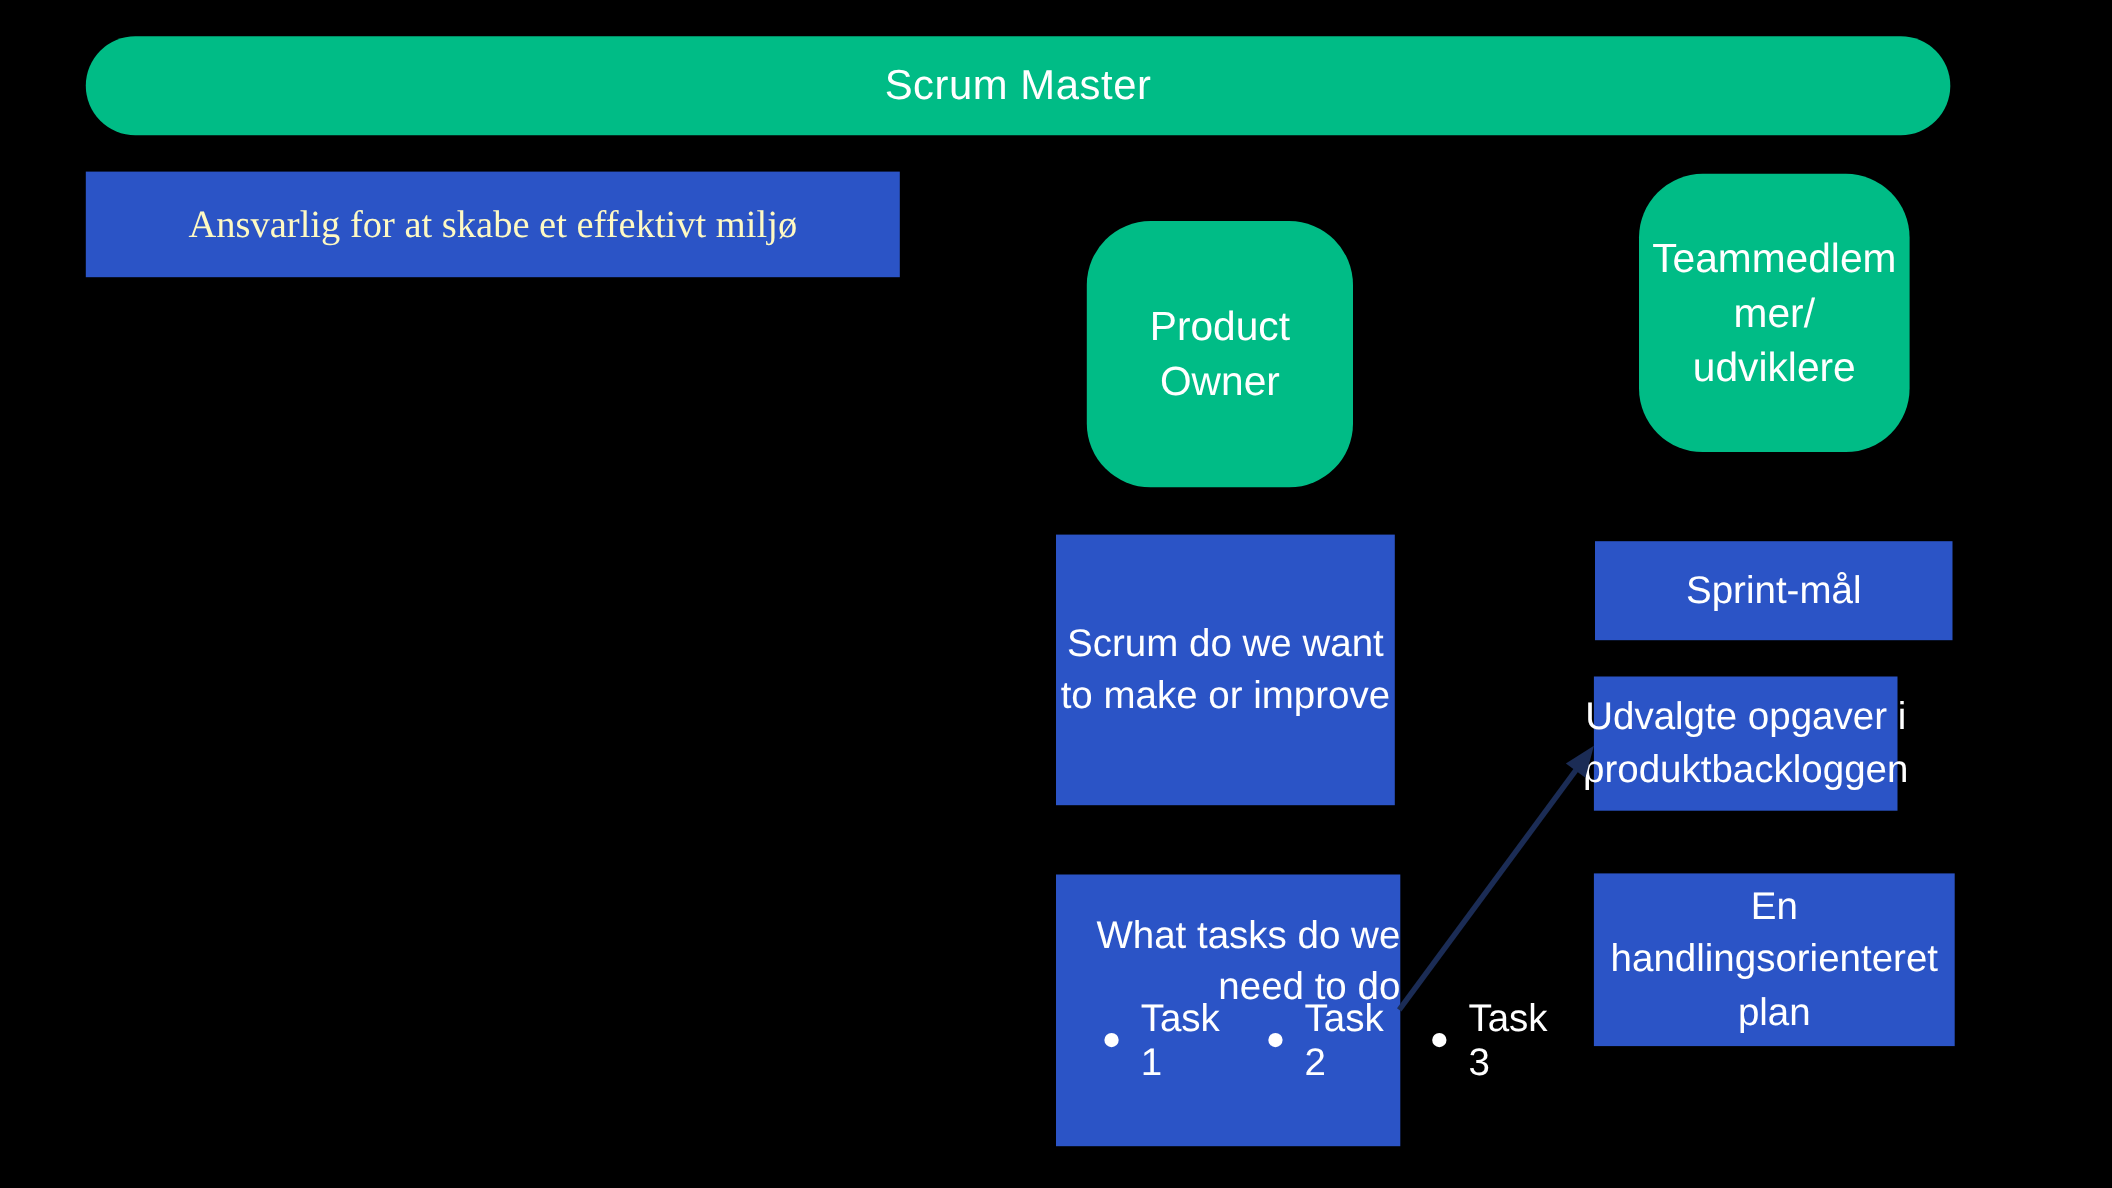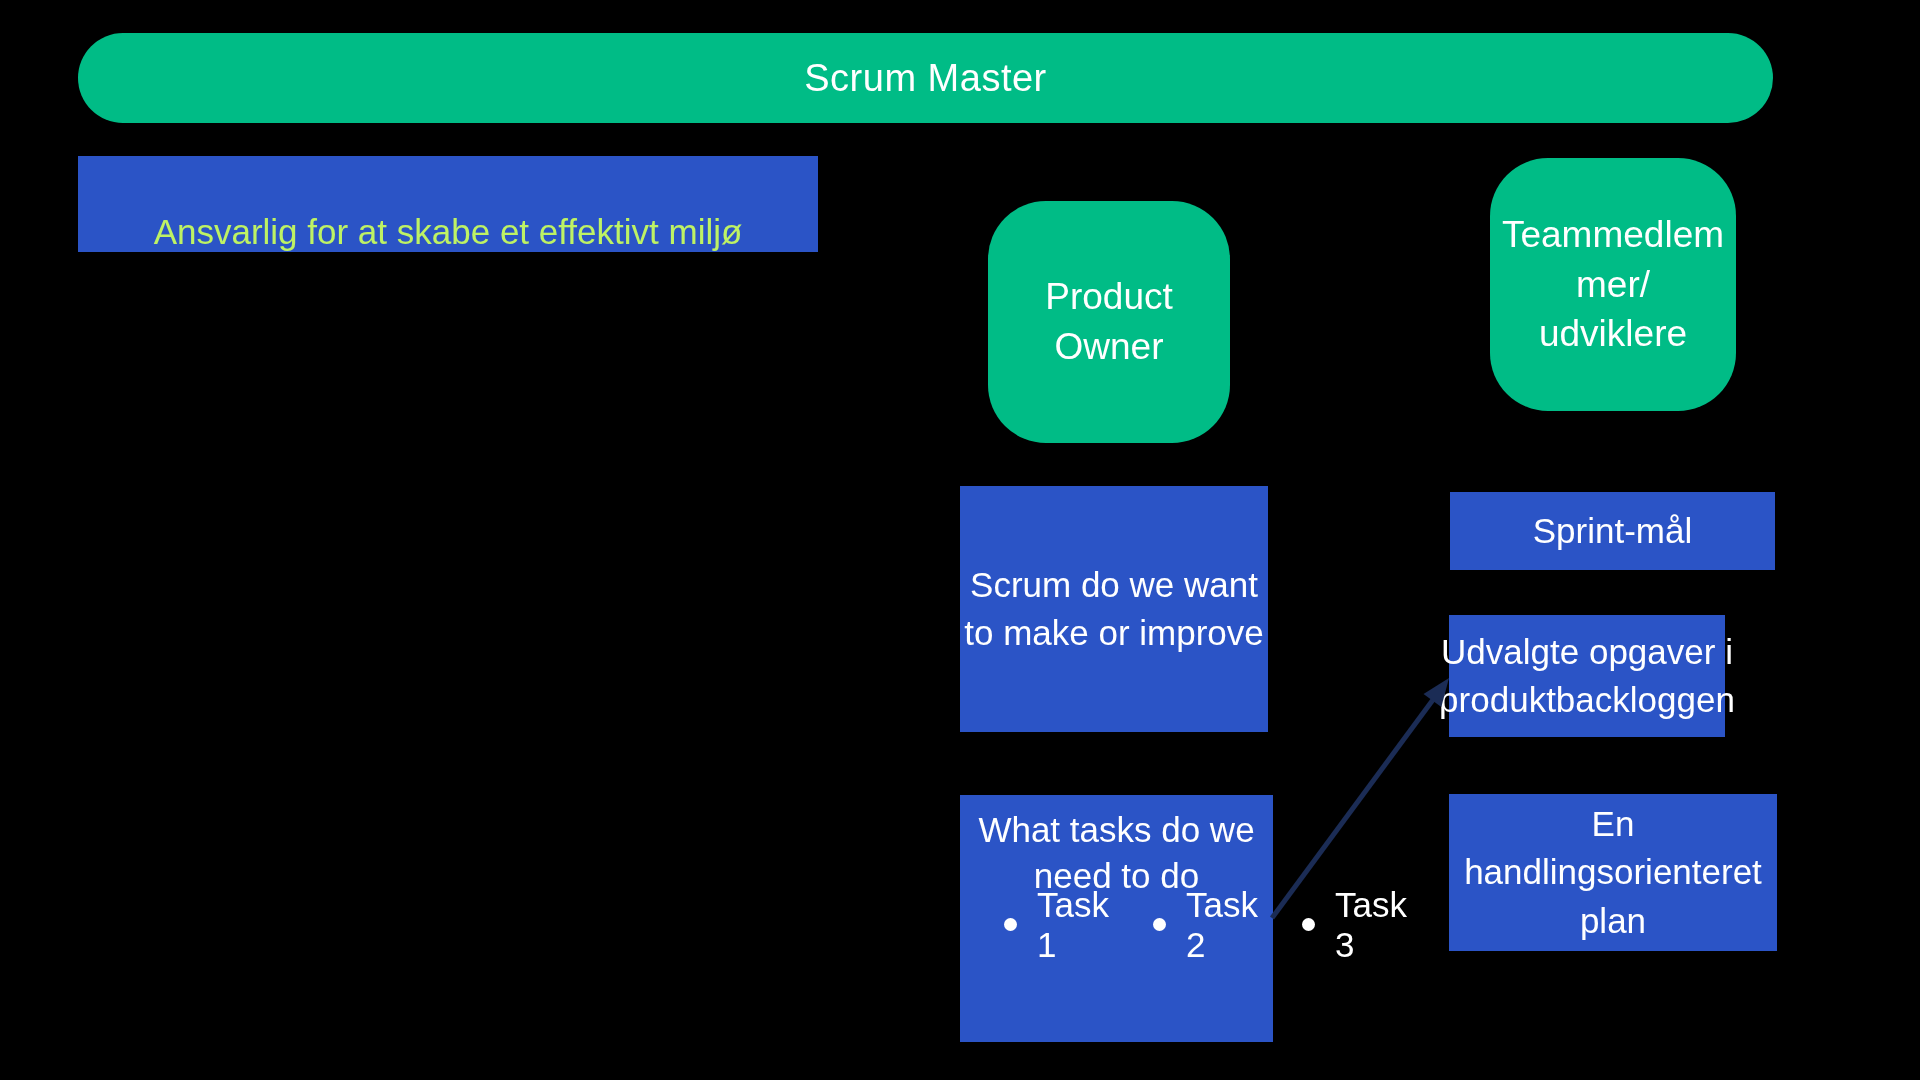--- a/index.html
+++ b/index.html
@@ -26,24 +26,25 @@
     display: flex; align-items: center; justify-content: center;
     color: #ffffff;
     font-size: 38px;
     letter-spacing: 0.5px;
   }
 
   .note {
     left: 78px; top: 156px;
     width: 740px; height: 96px;
     background: var(--blue, #2b54c6);
-    display: flex; align-items: flex-end; justify-content: center;
-    color: #bef264;
+    display: flex; align-items: center; justify-content: center;
+    color: #fef9c3;
     font-size: 35px;
     text-align: center;
+    font-family: Liberation Serif, serif;
   }
 
   .node {
     background: var(--green, #00bc86);
     border-radius: 58px;
     display: flex; align-items: center; justify-content: center;
     color: #ffffff;
     font-size: 37px;
     line-height: 1.35;
     text-align: center;
@@ -55,37 +56,38 @@
   .bluebox {
     background: var(--blue, #2b54c6);
     color: #ffffff;
     font-size: 35px;
     line-height: 1.38;
     text-align: center;
     white-space: pre-line;
     display: flex; align-items: center; justify-content: center;
   }
   .bluebox.what-want   { left: 960px;  top: 486px; width: 308px; height: 246px; }
-  .bluebox.sprint      { left: 1450px; top: 492px; width: 325px; height: 78px;  }
+  .bluebox.sprint      { left: 1450px; top: 492px; width: 325px; height: 90px;  }
   .bluebox.udvalgte    { left: 1449px; top: 615px; width: 276px; height: 122px; }
   .bluebox.plan        { left: 1449px; top: 794px; width: 328px; height: 157px; }
 
   .tasksbox {
     left: 960px; top: 795px; width: 313px; height: 247px;
     background: var(--blue, #2b54c6);
     color: #ffffff;
     font-size: 35px;
     display: flex; flex-direction: column;
     padding-top: 12px;
     box-sizing: border-box;
   }
   .tasksbox .heading {
-    text-align: center;
+    text-align: right;
     line-height: 1.32;
     white-space: pre-line;
+    margin-top: 21px;
   }
   .tasksbox .task-list {
     margin-top: 2px;
     display: flex; flex-direction: row;
   }
   .task-item {
     display: flex; align-items: center;
     padding-left: 44px;
     height: 47px;
   }

